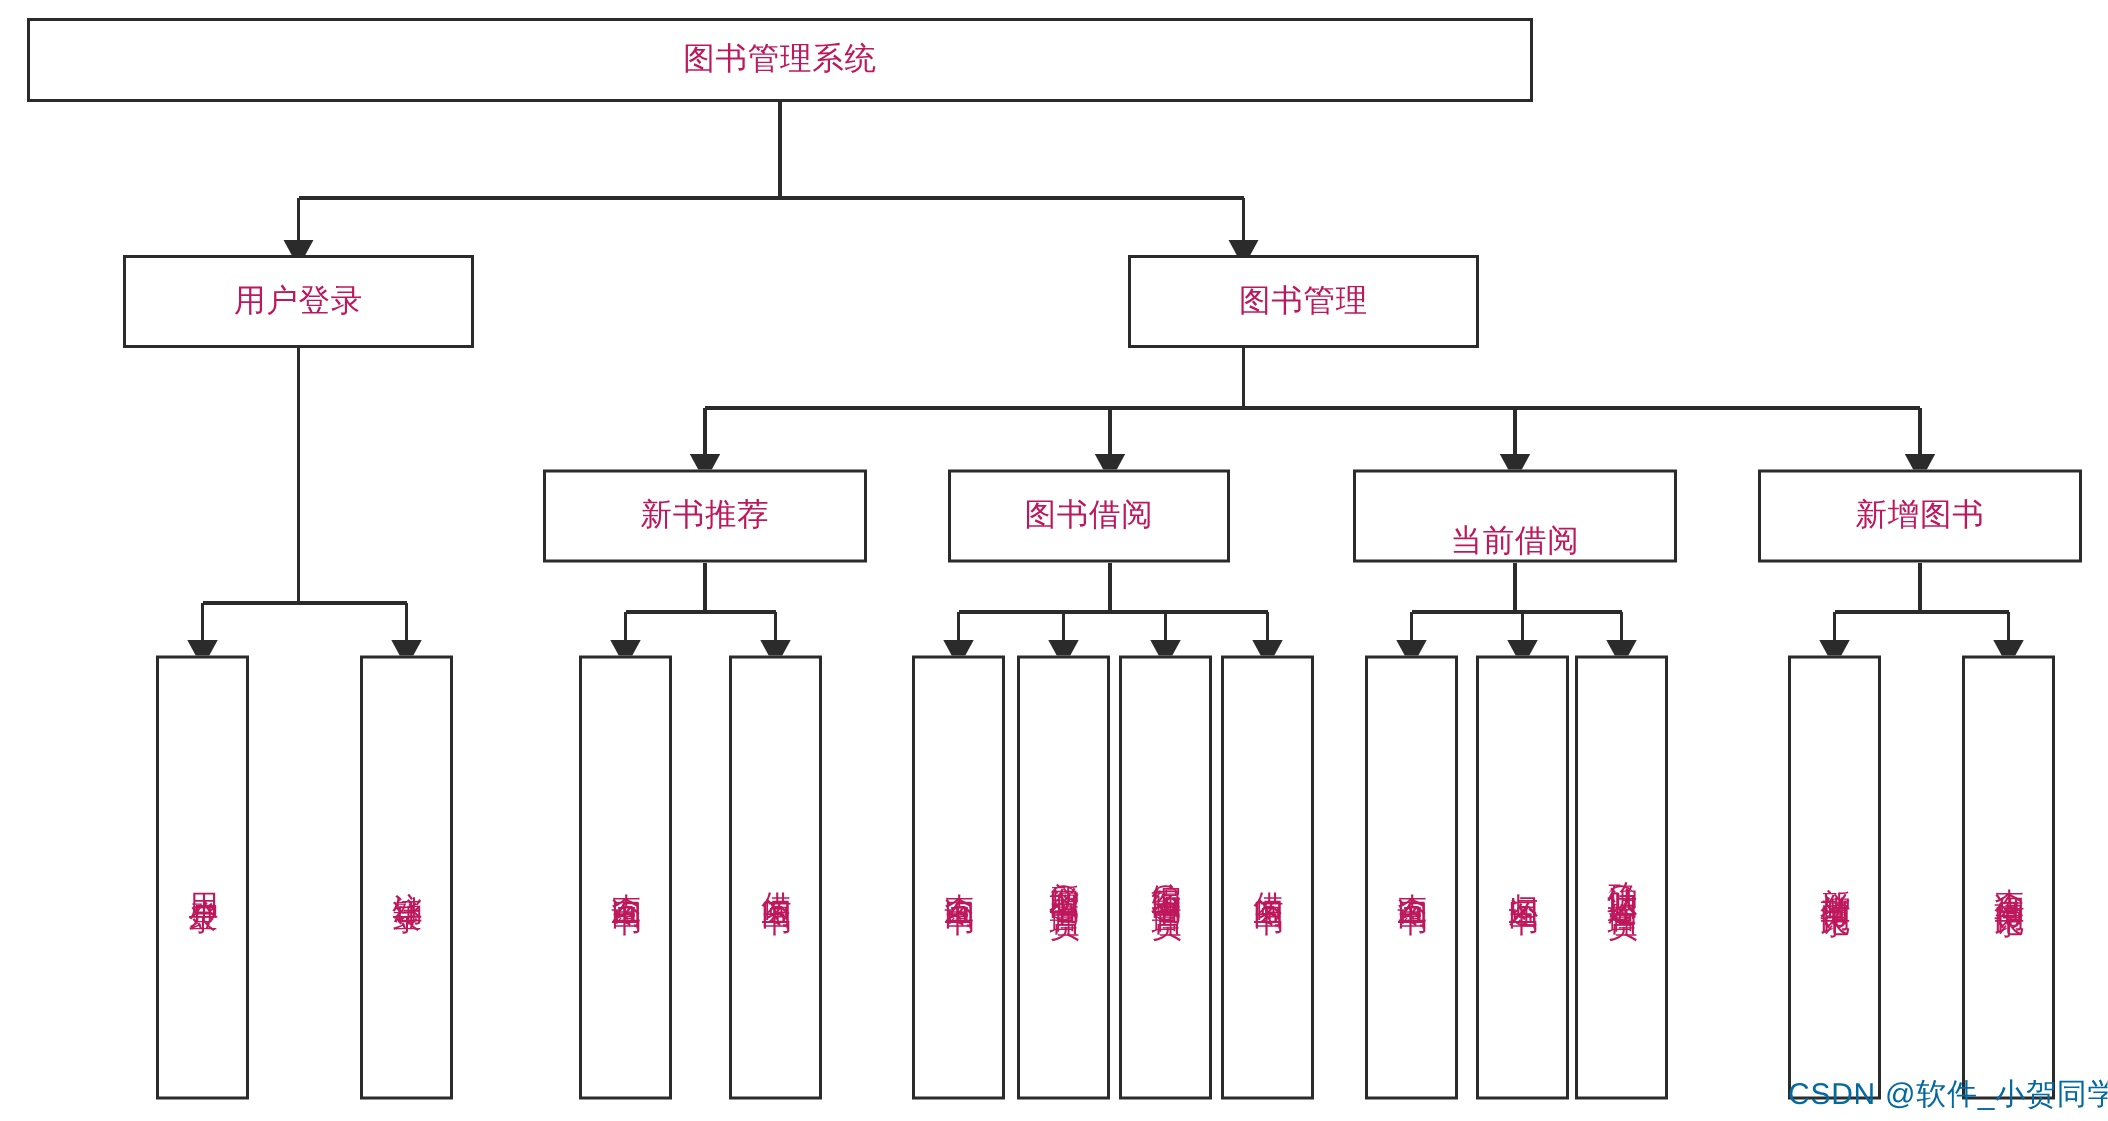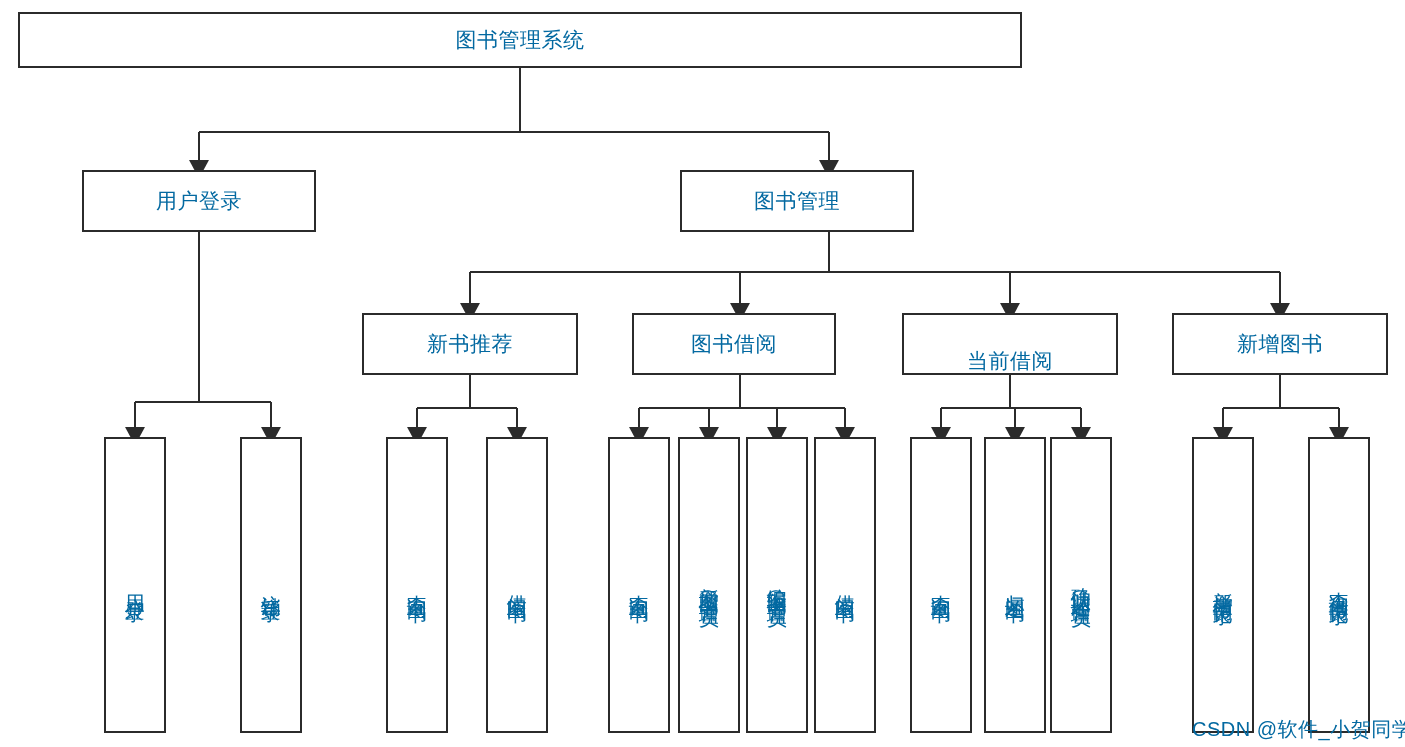--- a/index.html
+++ b/index.html
@@ -30,21 +30,21 @@
     position: absolute;
     box-sizing: border-box;
     background: #ffffff;
     border: 2px solid #2b2b2b;
     display: flex;
     align-items: center;
     justify-content: center;
     overflow: hidden;
   }
   .node-label {
-    color: #0369a1;
+    color: #be185d;
     font-size: 21px;
     line-height: 1.12;
     letter-spacing: 0.5px;
     text-align: center;
     white-space: nowrap;
   }
   .node.vertical .node-label {
     writing-mode: vertical-rl;
     text-orientation: upright;
     letter-spacing: 3px;
@@ -110,27 +110,27 @@
       </g>
   </svg>
 
   <div id="node-layer">
       <div class="node" style="left: 18px; top: 12px; width: 1004px; height: 56px;">
         <div class="node-label">图书管理系统</div>
       </div>
       <div class="node" style="left: 82px; top: 170px; width: 234px; height: 62px;">
         <div class="node-label">用户登录</div>
       </div>
-      <div class="node" style="left: 680px; top: 170px; width: 234px; height: 62px;">
+      <div class="node" style="left: 752px; top: 170px; width: 234px; height: 62px;">
         <div class="node-label">图书管理</div>
       </div>
       <div class="node" style="left: 362px; top: 313px; width: 216px; height: 62px;">
         <div class="node-label">新书推荐</div>
       </div>
-      <div class="node" style="left: 632px; top: 313px; width: 204px; height: 62px;">
+      <div class="node" style="left: 632px; top: 313px; width: 188px; height: 62px;">
         <div class="node-label">图书借阅</div>
       </div>
       <div class="node" style="left: 902px; top: 313px; width: 216px; height: 62px; align-items: flex-end;">
         <div class="node-label">当前借阅</div>
       </div>
       <div class="node" style="left: 1172px; top: 313px; width: 216px; height: 62px;">
         <div class="node-label">新增图书</div>
       </div>
       <div class="node vertical" style="left: 104px; top: 437px; width: 62px; height: 296px;">
         <div class="node-label">用户登录</div>

